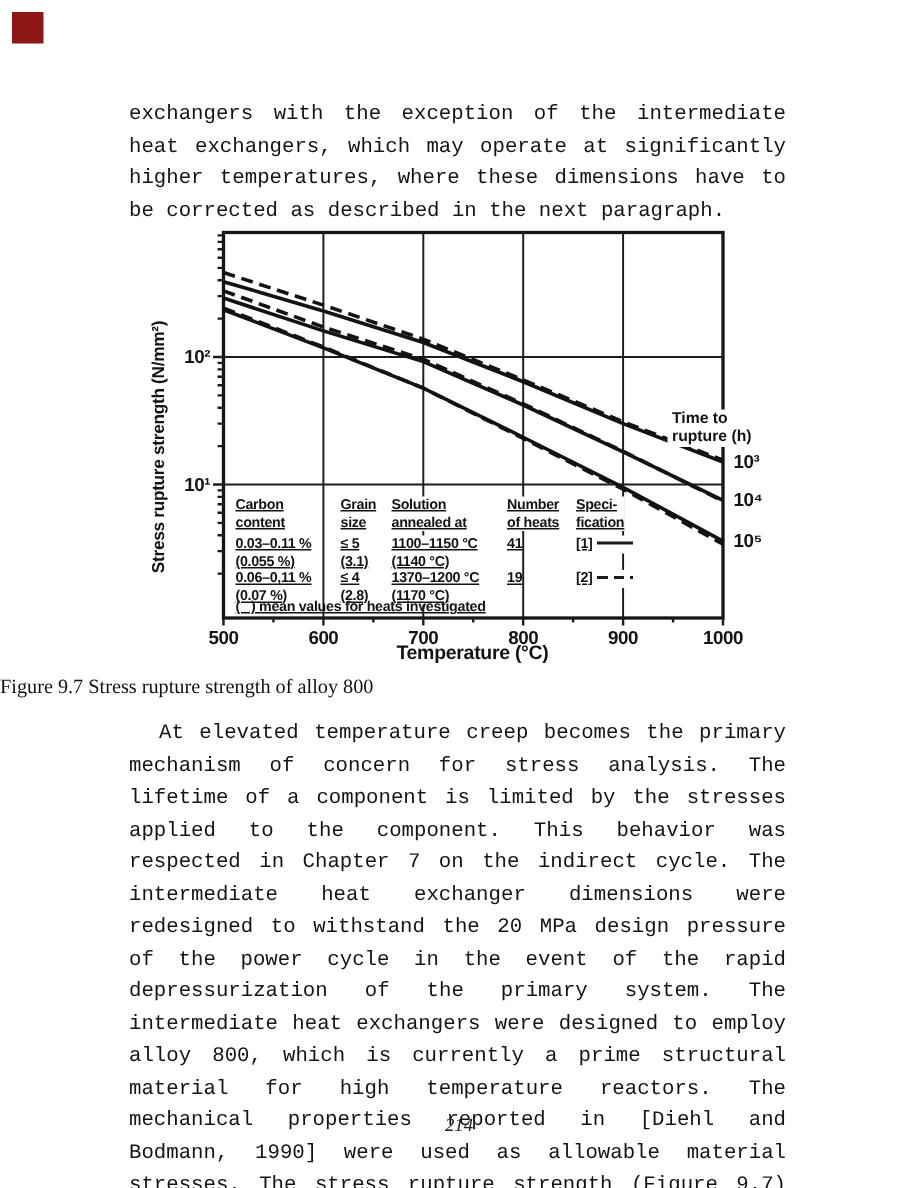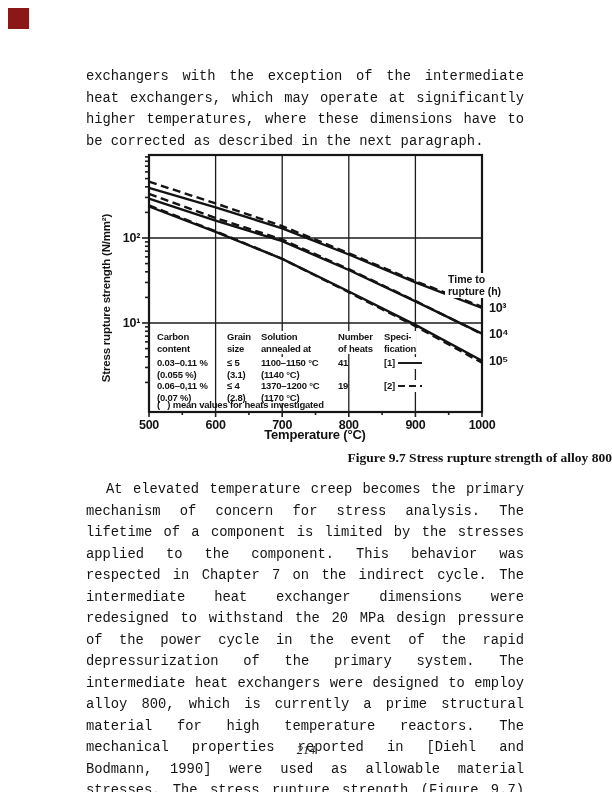--- a/index.html
+++ b/index.html
@@ -18,26 +18,26 @@
   .curve{fill:none;stroke:#131313;stroke-width:2.4;}
   .dash{stroke-dasharray:8 4.5;}
   .tl{font:700 12.5px "Liberation Sans",sans-serif;fill:#131313;letter-spacing:-0.3px;}
   .ov{position:absolute;z-index:2;font-family:"Liberation Sans",sans-serif;font-weight:700;color:#131313;}
   .ylab{left:-87px;top:140px;width:200px;height:16px;text-align:center;font-size:11.5px;
         transform:rotate(-90deg);letter-spacing:-0.2px;}
   .xlab{left:120px;top:277px;width:200px;text-align:center;font-size:13px;letter-spacing:-0.2px;}
   .legend{left:350px;top:123px;width:76px;background:#fff;font-size:10.5px;line-height:11.5px;
           white-space:pre-line;padding:1px 0 1px 3px;}
   .ct{position:absolute;z-index:2;font-family:"Liberation Sans",sans-serif;font-weight:700;
-      font-size:9.5px;line-height:11.5px;color:#131313;white-space:pre-line;background:#fff;letter-spacing:-0.2px;}
+      font-size:9.5px;line-height:11.5px;color:#131313;white-space:pre-line;background:#fff;letter-spacing:-0.2px;text-decoration:underline;}
   .ct.fn{background:transparent;}
   .ls{display:inline-block;width:24px;height:2.3px;background:#1c1c1c;vertical-align:2px;margin-left:3px;}
   .ld{background:repeating-linear-gradient(90deg,#1c1c1c 0 7px,rgba(0,0,0,0) 7px 11px);}
-  .caption{position:absolute;left:0;top:450px;width:612px;text-align:right;
-           font-weight:700;font-size:13.5px;color:#111;}
+  .caption{position:absolute;left:0;top:450px;width:612px;text-align:left;
+           font-weight:400;font-size:13.5px;color:#111;}
   .pagenum{position:absolute;left:0;top:743px;width:612px;text-align:center;font-size:12.5px;color:#222;font-style:italic;}
 </style>
 </head>
 <body>
 
 <div class="page">
 
   <div class="logo"></div>
 
   <div class="para" id="p1">exchangers with the exception of the intermediate heat exchangers, which may operate at significantly higher temperatures, where these dimensions have to be corrected as described in the next paragraph.</div>

